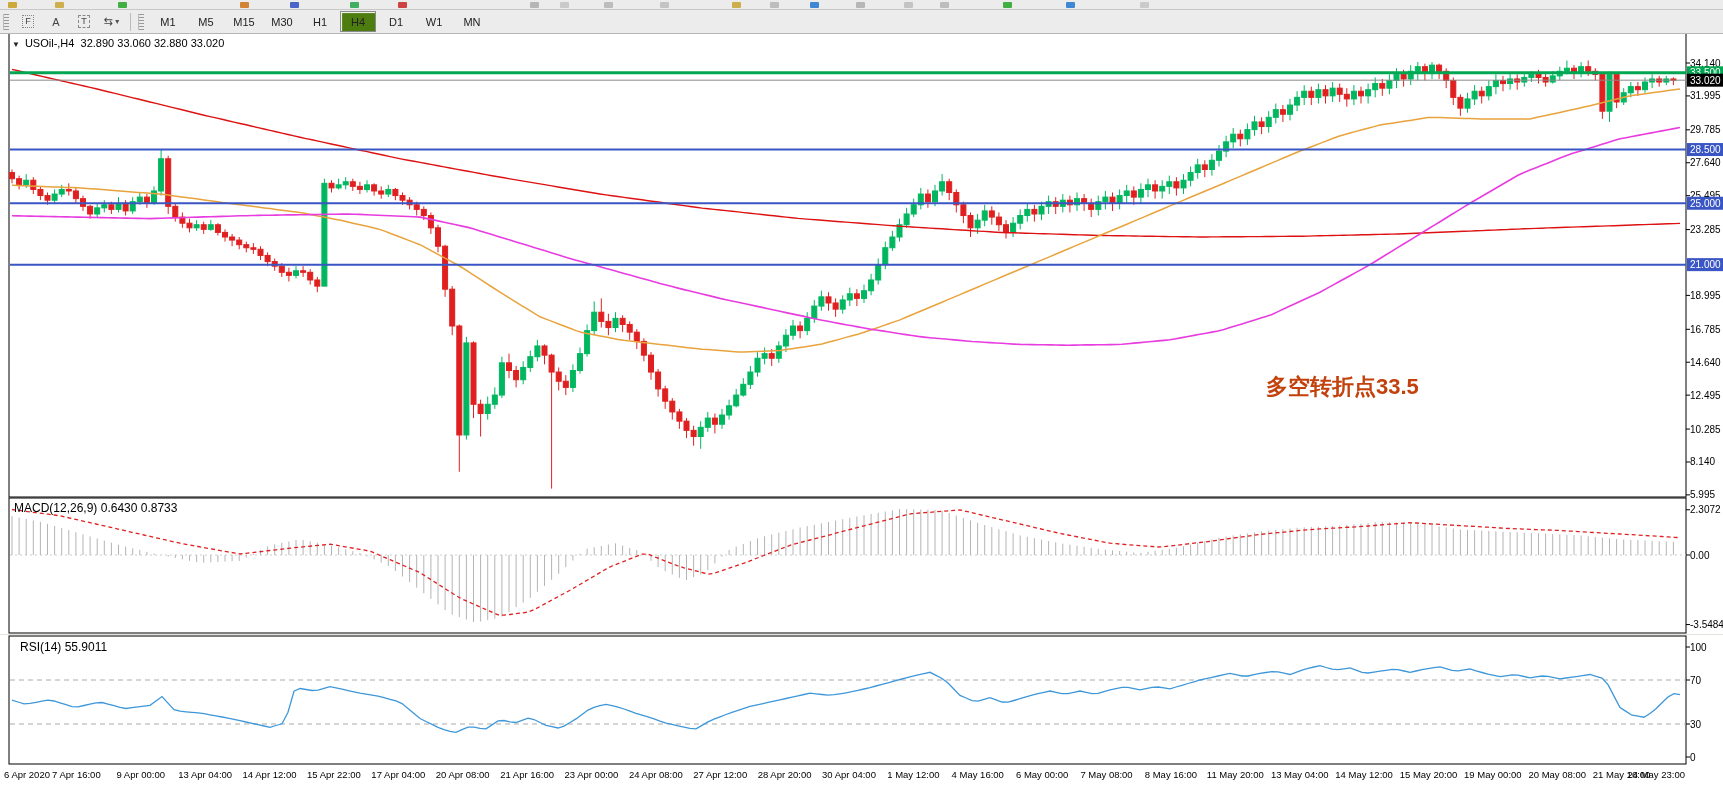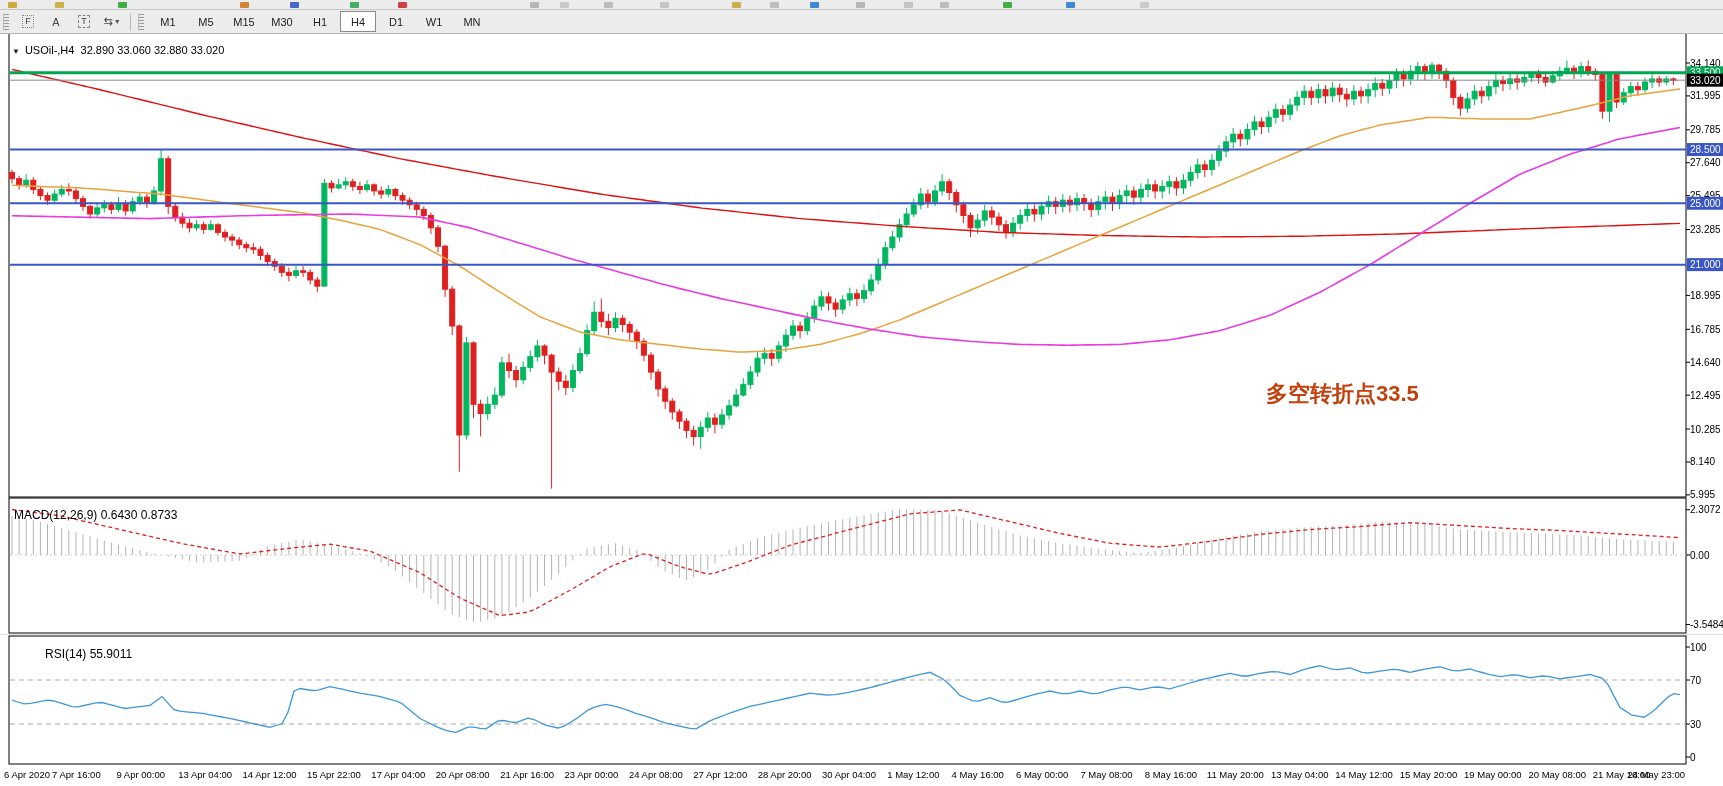--- a/index.html
+++ b/index.html
@@ -8,28 +8,28 @@
   #topstrip{position:absolute;left:0;top:0;width:1723px;height:9px;background:#ececec;border-bottom:1px solid #c8c8c8;z-index:5;}
   .frag{position:absolute;bottom:1px;width:9px;height:6px;border-radius:1px;opacity:.9;}
   
   #toolbar{position:absolute;left:0;top:10px;width:1723px;height:23px;background:#ececec;border-bottom:1px solid #b6b6b6;display:flex;align-items:center;z-index:5;}
   .grip{width:5px;height:16px;margin:0 5px 0 3px;background:repeating-linear-gradient(to bottom,#9a9a9a 0 1px,#ececec 1px 3px);border-left:1px solid #bbb;}
   .tool{width:22px;height:18px;margin:0 2px;display:flex;align-items:center;justify-content:center;font-size:11px;color:#444;border:1px solid transparent;cursor:default;}
   .tool .boxed{border:1px dashed #888;padding:0 2px;font-size:9px;line-height:11px;}
   .caret{font-size:7px;color:#555;margin-left:1px;}
   .vsep{width:1px;height:18px;background:#bbb;margin:0 4px;}
   .tfbtn{min-width:26px;height:19px;padding:0 4px;margin:0 1px;font-size:11px;color:#222;display:flex;align-items:center;justify-content:center;background:transparent;border:1px solid transparent;}
-  .tfbtn.sel{background:#ffffff;border:1px solid #8a8a8a;box-shadow:inset 1px 1px 1px #fff;}
+  .tfbtn.sel{background:#4d7c0f;border:1px solid #8a8a8a;box-shadow:inset 1px 1px 1px #fff;}
   
-  .ovl{position:absolute;z-index:4;white-space:nowrap;margin-top:7px;}
+  .ovl{position:absolute;z-index:4;white-space:nowrap;}
   #titlebar{left:12px;top:37px;font-size:11px;color:#000;}
   #titlebar .tri{font-size:8px;margin-right:5px;color:#222;}
   #macd-label,#rsi-label{font-size:12px;color:#000;}
   #macd-label{left:14px;top:501px;}
-  #rsi-label{left:26px;top:640px;padding-left:19px;}
+  #rsi-label{left:1px;top:640px;padding-left:19px;}
   #annotation{left:1266px;top:372px;font-size:22px;font-weight:bold;color:#c2410c;}
   svg{position:absolute;left:0;top:0;z-index:1;}
   text{font-family:"Liberation Sans","DejaVu Sans",sans-serif;}
 </style>
 </head>
 <body>
 
 <div id="app">
 
   <div id="topstrip">

